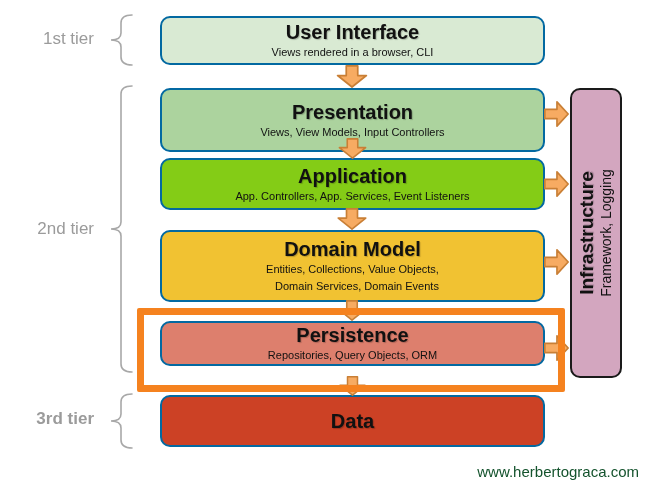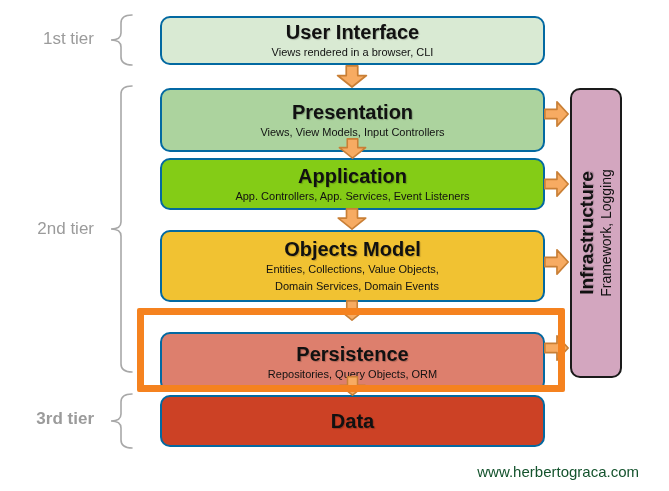--- a/index.html
+++ b/index.html
@@ -56,21 +56,21 @@
     font-size: 11px;
     color: #111111;
     line-height: 17px;
     text-align: right;
     white-space: pre-line;
   }
   .layer.l0 { top: 16px;  height: 49px; }
   .layer.l1 { top: 88px;  height: 64px; }
   .layer.l2 { top: 158px; height: 52px; }
   .layer.l3 { top: 230px; height: 72px; }
-  .layer.l4 { top: 321px; height: 60px; margin-top: 11px; }
+  .layer.l4 { top: 321px; height: 45px; }
   .layer.l5 { top: 395px; height: 52px; }
   
   .infra {
     position: absolute;
     left: 570px;
     top: 88px;
     width: 52px;
     height: 290px;
     border: 2px solid #1a1a1a;
     border-radius: 10px;
@@ -162,21 +162,21 @@
   </div>
   <div class="layer l1" style="background-color: rgb(172, 211, 158);">
     <div class="title">Presentation</div>
     <div class="subtitle">Views, View Models, Input Controllers</div>
   </div>
   <div class="layer l2" style="background-color: #84cc16;">
     <div class="title">Application</div>
     <div class="subtitle">App. Controllers, App. Services, Event Listeners</div>
   </div>
   <div class="layer l3" style="background-color: rgb(241, 194, 50);">
-    <div class="title">Objects Model</div>
+    <div class="title">Domain Model</div>
     <div class="subtitle">Entities, Collections, Value Objects,
 Domain Services, Domain Events</div>
   </div>
   <div class="layer l4" style="background-color: rgb(221, 127, 109);">
     <div class="title">Persistence</div>
     <div class="subtitle">Repositories, Query Objects, ORM</div>
   </div>
   <div class="layer l5" style="background-color: rgb(204, 65, 37);">
     <div class="title">Data</div>
   </div>

